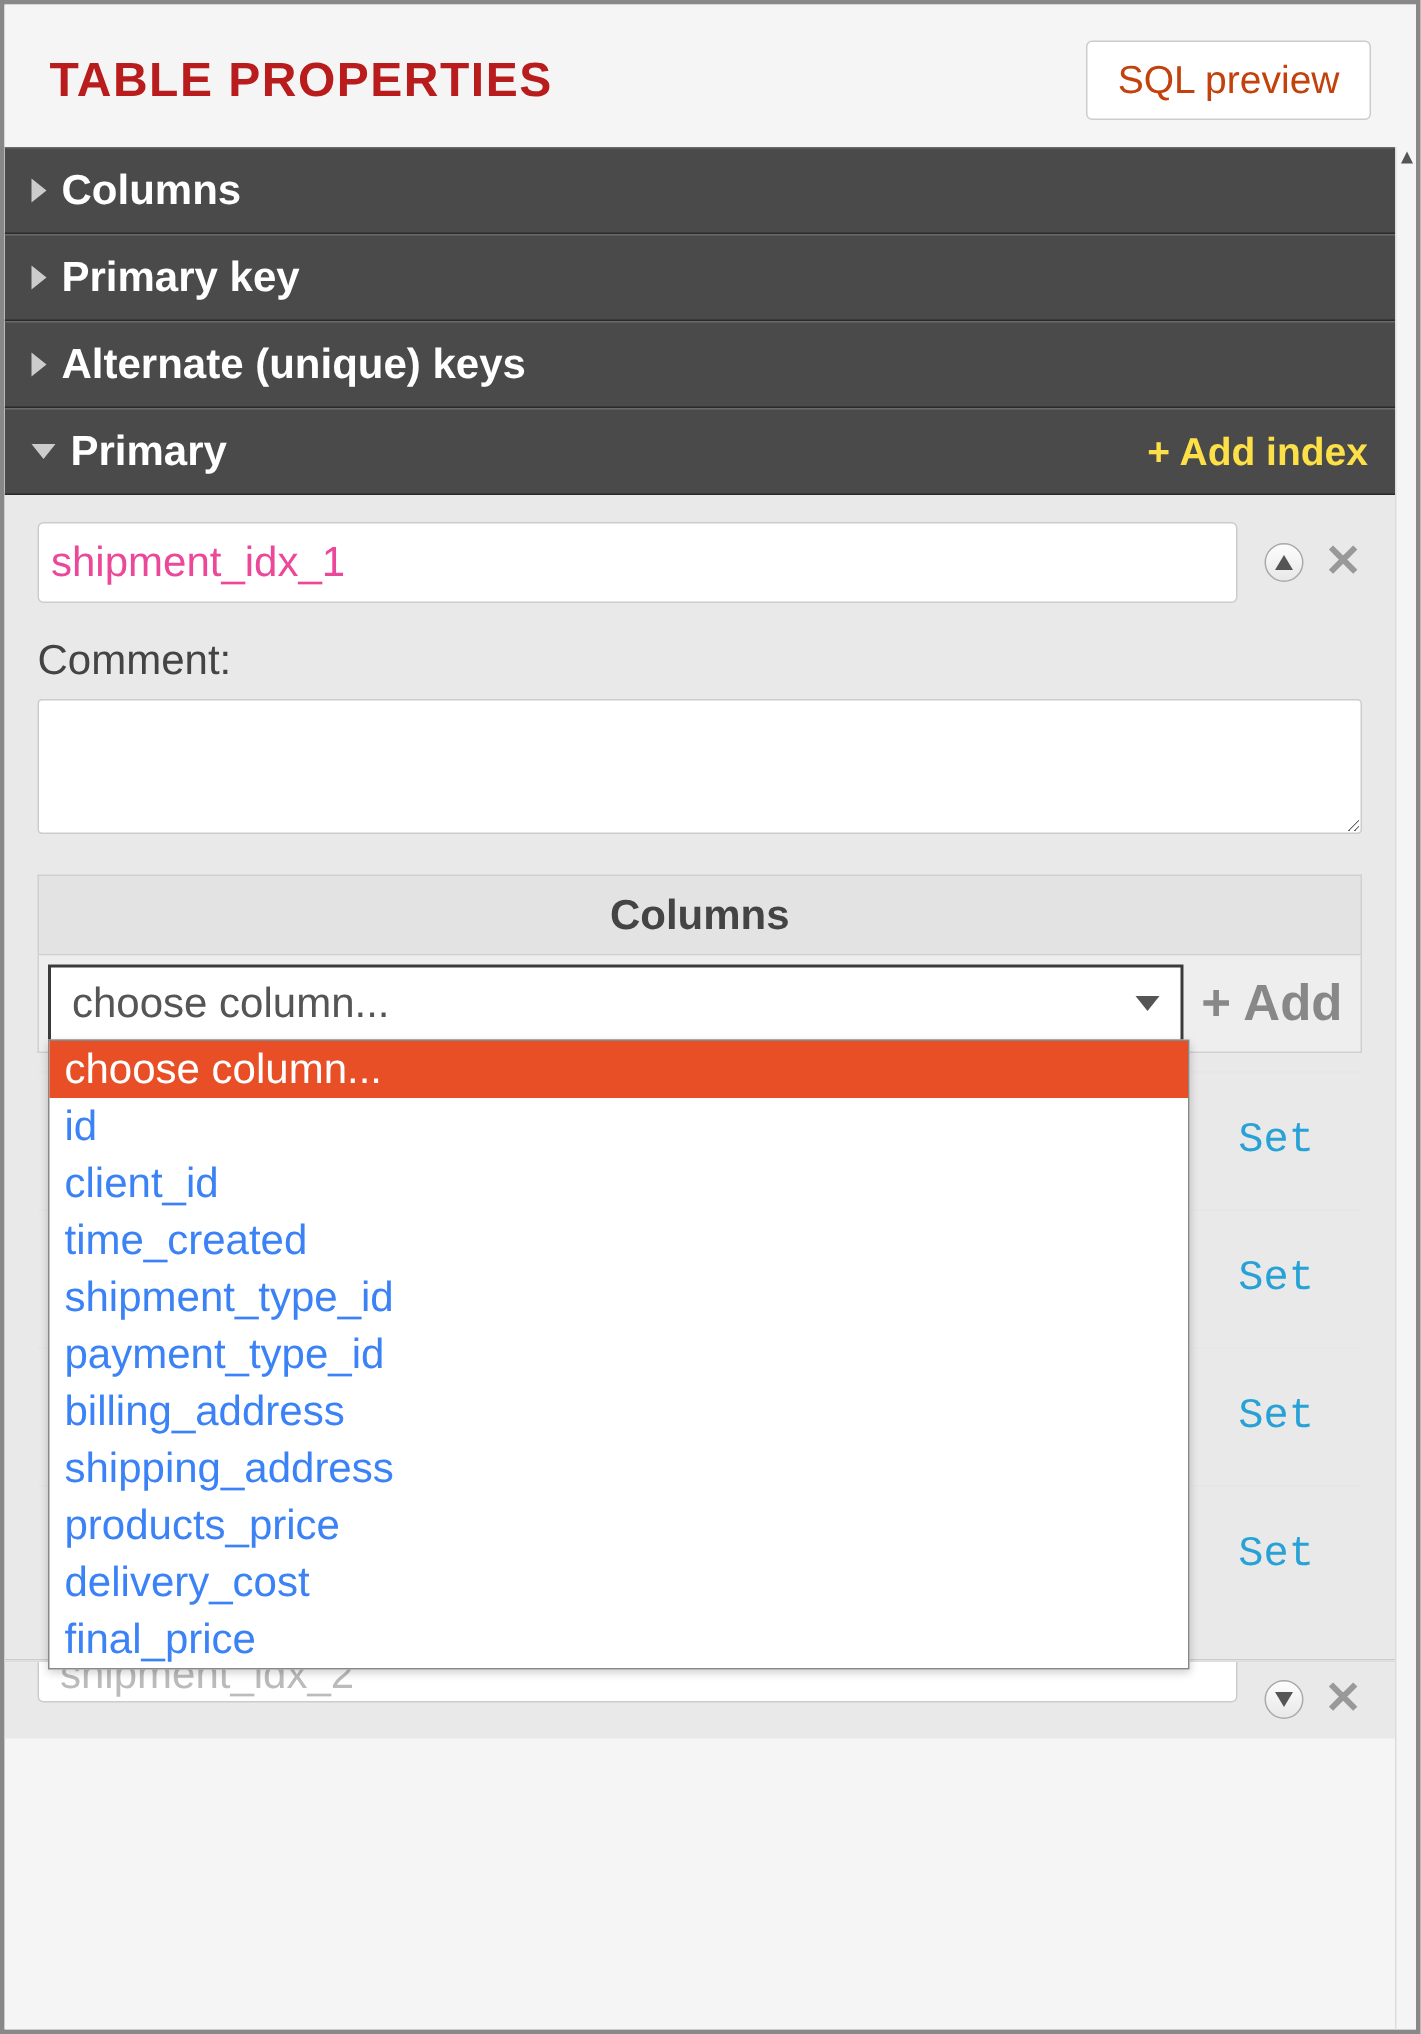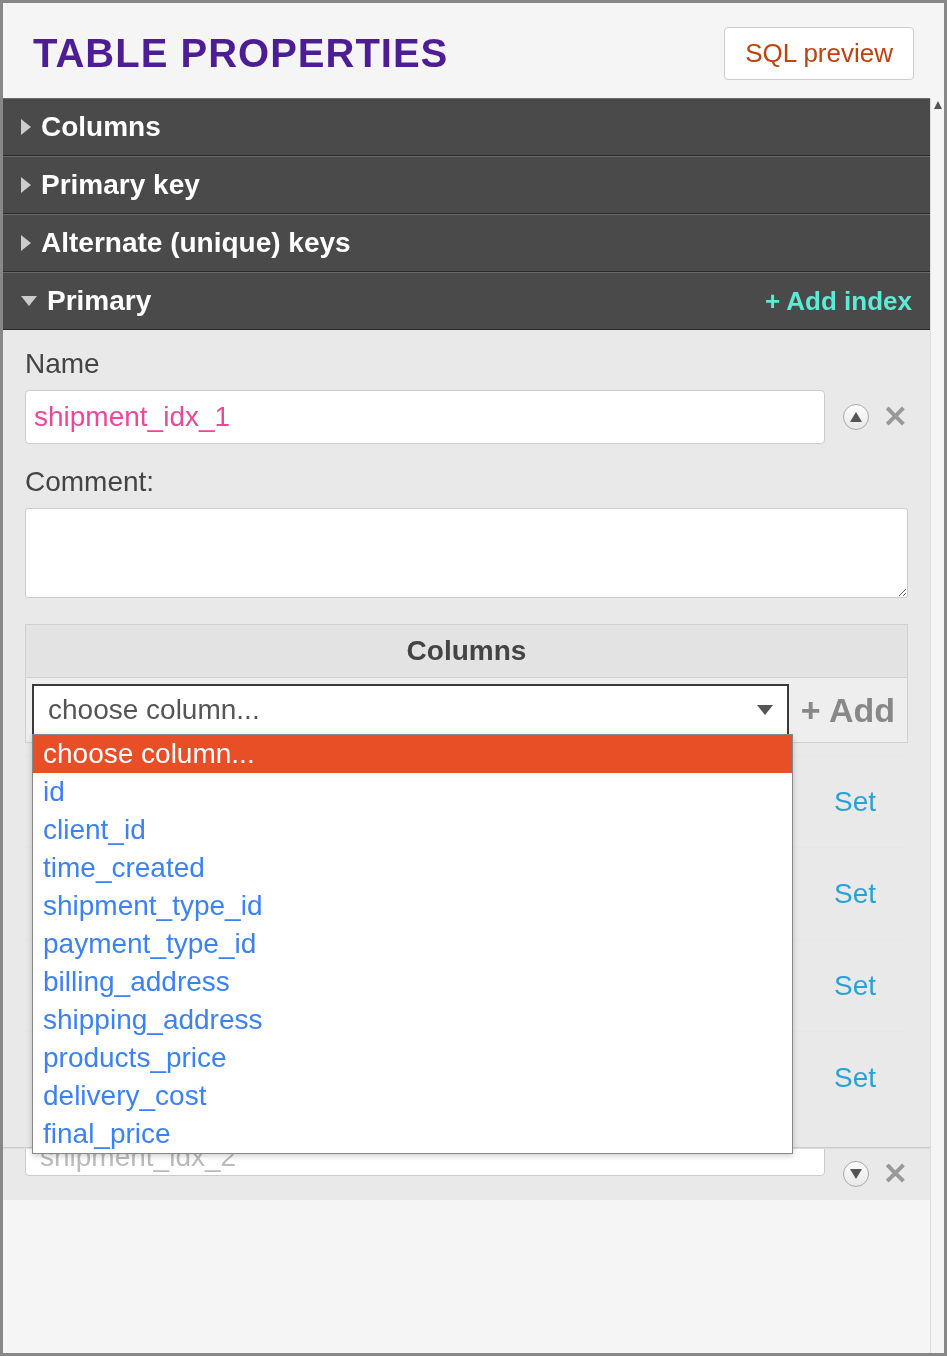--- a/index.html
+++ b/index.html
@@ -19,24 +19,24 @@
     flex-direction: column;
   }
   .header {
     display: flex;
     align-items: center;
     justify-content: space-between;
     padding: 24px 30px 18px 30px;
     background: #f5f5f5;
   }
   .header-title {
-    font-size: 40px;
+    font-size: 32px;
     font-weight: 700;
     letter-spacing: 1px;
-    color: #4c1d95;
+    color: #b91c1c;
   }
   .sql-preview-btn {
     background: #fff;
     border: 1px solid #ccc;
     border-radius: 4px;
     padding: 10px 20px;
     font-size: 26px;
     color: #c2410c;
     cursor: pointer;
   }
@@ -88,21 +88,21 @@
     border-top: 8px solid transparent;
     border-bottom: 8px solid transparent;
     border-left: 10px solid #ccc;
   }
   .chevron.down {
     border-left: 8px solid transparent;
     border-right: 8px solid transparent;
     border-top: 10px solid #ccc;
   }
   .add-index {
-    color: #5eead4;
+    color: #fde047;
     font-size: 26px;
     font-weight: 600;
   }
   .section-body {
     background: #e9e9e9;
     padding: 18px 22px 24px 22px;
     border-bottom: 1px solid #ccc;
   }
   .field-label {
     font-size: 28px;
@@ -231,20 +231,21 @@
     justify-content:flex-end;
     align-items:center;
     height: 92px;
     border-top:1px solid #e6e6e6;
     padding-right: 32px;
   }
   .set-link {
     color:#28a2d6;
     font-size: 28px;
     cursor:pointer;
+    font-family:Liberation Mono, monospace;
   }
   .second-index-row {
     display:flex;
     align-items:center;
     gap: 18px;
     padding: 6px 22px 8px 22px;
     border-top:1px solid #ddd;
     background:#e9e9e9;
     position:relative;
     height:52px;
@@ -323,21 +324,20 @@
       <div class="accordion-row">
         <div class="accordion-left">
           <span class="chevron down"></span>
           <span>Primary</span>
         </div>
         <span class="add-index">+ Add index</span>
       </div>
 
       <div class="section-wrap">
         <div class="section-body">
-          <div class="field-label">Name</div>
           <div class="name-row">
             <input class="text-input" type="text" value="shipment_idx_1" style="">
             <div class="row-controls">
               <span class="circle-up">
                 <svg viewBox="0 0 14 12">
                     <polygon points="7,1 13,11 1,11" fill="#555"></polygon>
                   </svg>
               </span>
               <span class="close-x">✕</span>
             </div>

